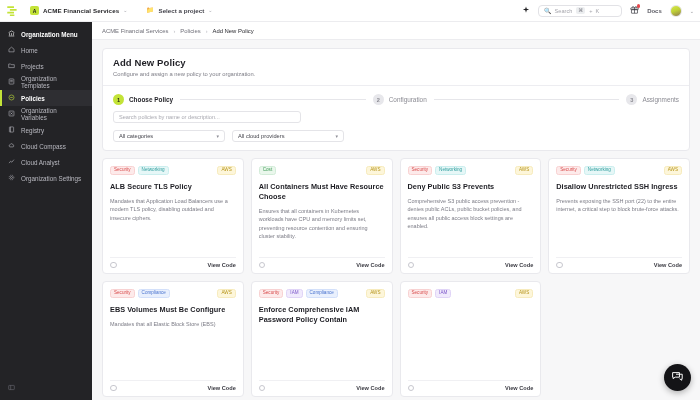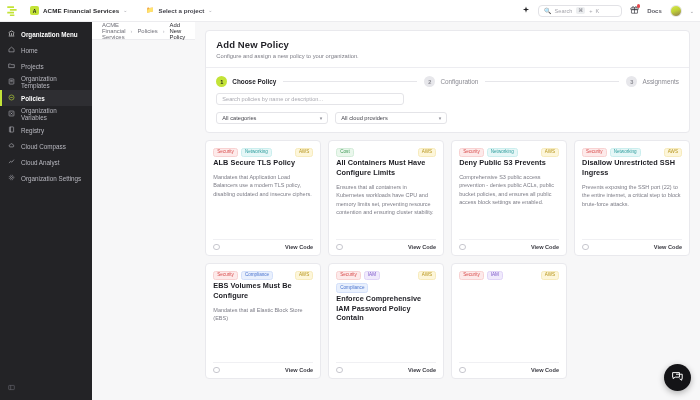--- a/index.html
+++ b/index.html
@@ -87,21 +87,21 @@
     content: ""; position: absolute; left: 0; top: 0; bottom: 0;
     width: 2px; background: #c3e338;
   }
   .sidebar-foot { margin-top: auto; padding: 0 8px 5px; }
   .collapse-ic { font-size: 7px; color: #6d6d75; }
 
   
   .main {
     flex: 1 1 auto; min-width: 0;
     background: #f7f7f8;
-    display: flex; flex-direction: row;
+    display: flex; flex-direction: column;
     overflow: hidden;
   }
   .breadcrumb {
     height: 18px; flex: 0 0 18px;
     display: flex; align-items: center; gap: 5px;
     padding: 0 10px; background: #ffffff;
     border-bottom: 1px solid #ececef;
   }
   .bc-item { font-size: 5.9px; color: #6f6f78; }
   .bc-item.cur { color: #2a2a30; }
@@ -169,21 +169,21 @@
     border: 1px solid transparent; white-space: nowrap; line-height: 1;
   }
   .tag-security { background: #fdeaea; color: #d84b4b; border-color: #f8d2d2; }
   .tag-networking { background: #e6f7f7; color: #2d9d9d; border-color: #cbeeee; }
   .tag-cost { background: #eaf7ec; color: #3f9b57; border-color: #d3ecd9; }
   .tag-compliance { background: #e9f0fd; color: #4a74cf; border-color: #d3e0fa; }
   .tag-iam { background: #f0eafc; color: #7b56c9; border-color: #e0d4f7; }
   .tag-cloud { background: #fdf6da; color: #b59317; border-color: #f7ebbd; }
   .card-title {
     font-size: 7.3px; color: #1d1d23; font-weight: 700;
-    margin-top: 1px; line-height: 1.35; letter-spacing: .05px;
+    margin-top: 7px; line-height: 1.35; letter-spacing: .05px;
   }
   .card-desc {
     font-size: 5.5px; color: #7c7c86; line-height: 1.5; margin-top: 5px;
   }
   .card-foot {
     margin-top: auto; display: flex; align-items: center; justify-content: space-between;
     border-top: 1px solid #f0f0f3; padding: 4px 0 5px;
   }
   .radio-ic {
     width: 6.5px; height: 6.5px; border-radius: 50%;
@@ -449,21 +449,21 @@
             </div>
           </div>
 
           <div class="card">
             <div class="card-top">
               <div class="tags">
                 <span class="tag tag-cost">Cost</span>
               </div>
               <span class="tag tag-cloud">AWS</span>
             </div>
-            <div class="card-title">All Containers Must Have Configure Limits</div>
+            <div class="card-title">All Containers Must Have Resource Choose</div>
             <div class="card-desc">Ensures that all containers in Kubernetes workloads have CPU and memory limits set, preventing resource contention and ensuring cluster stability.</div>
             <div class="card-foot">
               <span class="radio-ic"></span>
               <span class="view-code">View Code</span>
             </div>
           </div>
 
           <div class="card">
             <div class="card-top">
               <div class="tags">

